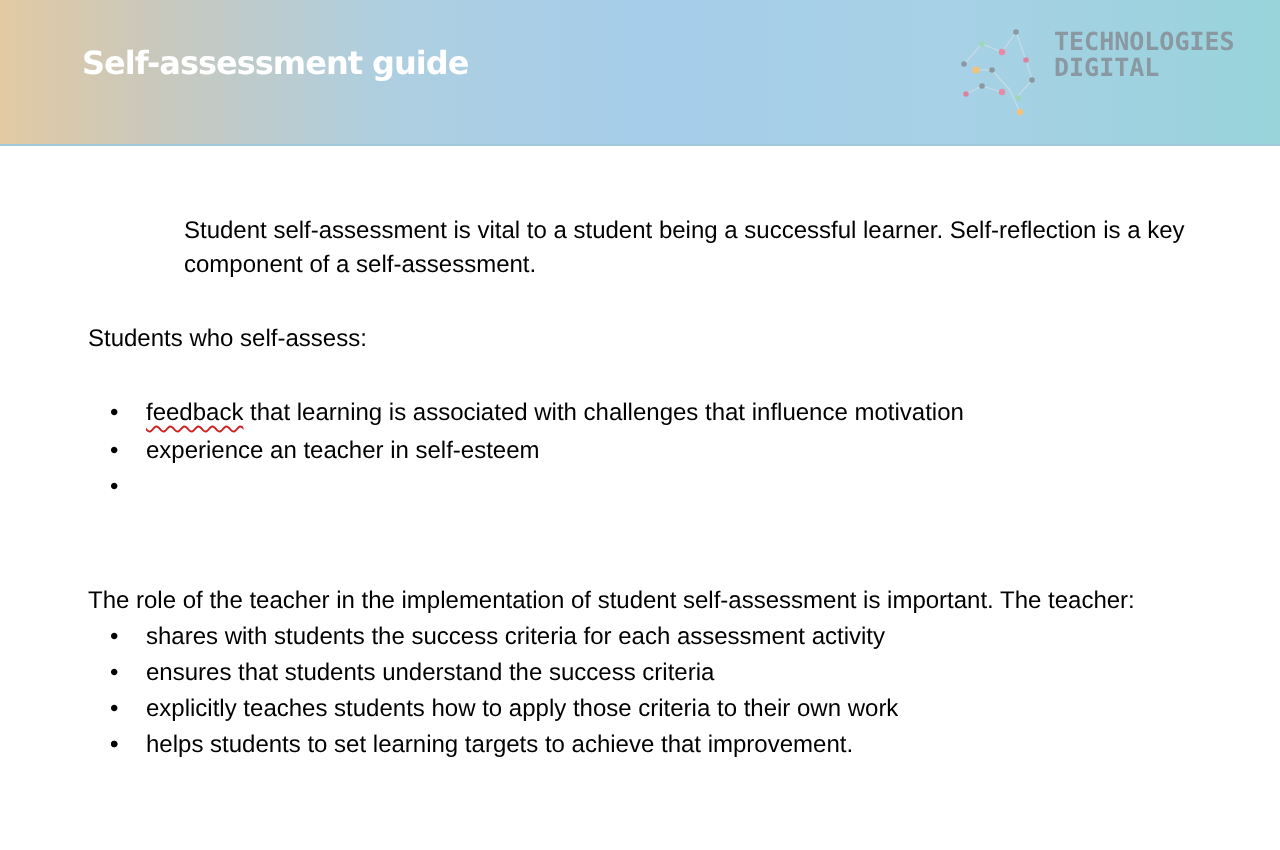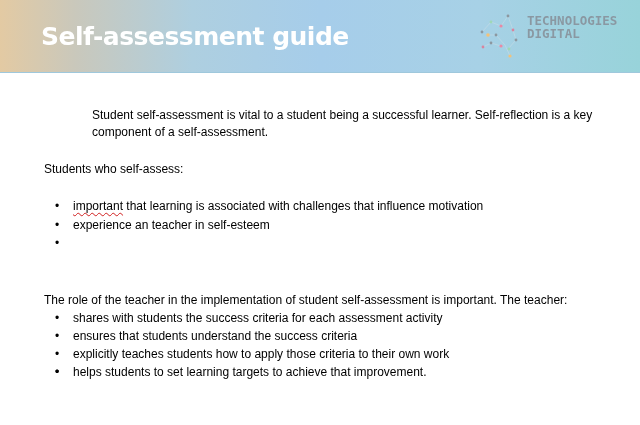--- a/index.html
+++ b/index.html
@@ -1,20 +1,20 @@
 <!DOCTYPE html>
 <html><head>
 <meta charset="utf-8">
 <style>
   html,body{margin:0;padding:0;}
   body{width:640px;height:425px;background:#ffffff;position:relative;overflow:hidden;font-family:"Liberation Sans",sans-serif;}
   .banner{position:absolute;left:0;top:0;width:640px;height:72px;
     background:linear-gradient(90deg,#e3caa3 0%,#c9c8bc 12%,#aecfe0 30%,#a6cdea 50%,#a7d1e6 75%,#98d3da 100%);
     border-bottom:1px solid #9fc8dc;}
-  .title{position:absolute;left:41px;top:22px;color:#ffffff;font-family:"DejaVu Sans",sans-serif;font-weight:bold;font-size:25px;letter-spacing:-0.5px;}
+  .title{position:absolute;left:41px;top:22px;color:#ffffff;font-family:"DejaVu Sans",sans-serif;font-weight:bold;font-size:16px;letter-spacing:-0.5px;}
   .logo{position:absolute;left:478px;top:13px;width:160px;height:48px;}
   .logo-text{position:absolute;left:49px;top:1px;color:#8a98a2;font-family:"DejaVu Sans Mono",monospace;font-weight:bold;font-size:12.5px;line-height:13px;letter-spacing:0px;}
   p{margin:0;}
   .p1{position:absolute;left:44px;top:107px;width:520px;}
   .p2{position:absolute;left:44px;top:162px;}
   ul{list-style:none;margin:0;padding:0;}
   li{position:relative;padding-left:29px;}
   li .bullet{position:absolute;left:11px;top:0;}
   .list1{position:absolute;left:44px;top:199px;width:540px;}
   .list1 li{margin-bottom:3px;}
@@ -66,21 +66,21 @@
 </div>
 
 <div class="content-wrap txt">
   <p class="p1" style="line-height:17px;margin-left:48px;">Student self-assessment is vital to a student being a successful learner. Self-reflection is a key component of a self-assessment.</p>
 
   <p class="p2">Students who self-assess:</p>
 
   <ul class="list1" style="line-height:15.5px;">
     <li>
       <span class="bullet">•</span>
-      <span class="spell">important</span><span> that learning is associated with challenges that influence motivation</span>
+      <span class="spell">feedback</span><span> that learning is associated with challenges that influence motivation</span>
     </li>
     <li>
       <span class="bullet">•</span>
       <span>experience an teacher in self-esteem</span>
     </li>
     <li>
       <span class="bullet">•</span>
     </li>
   </ul>
 

